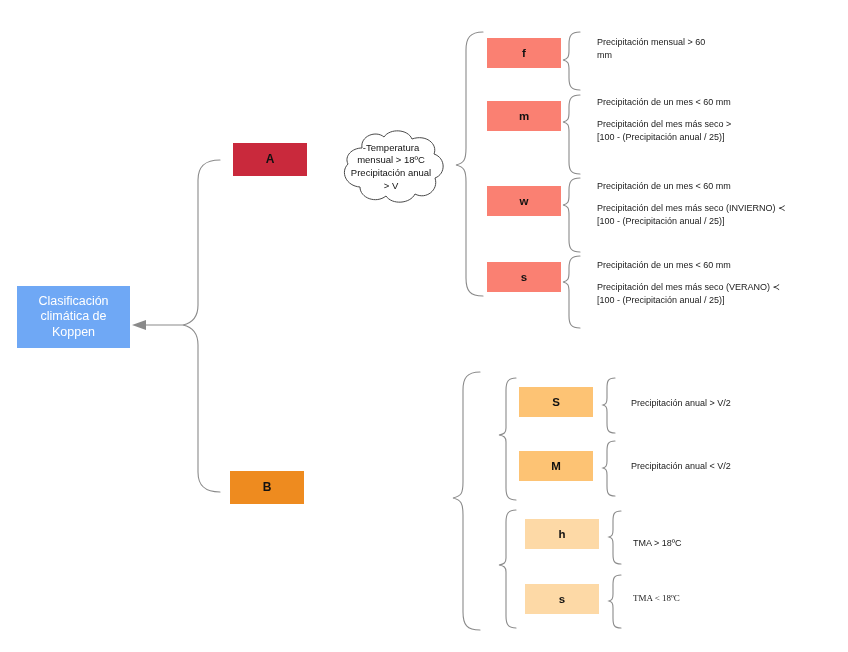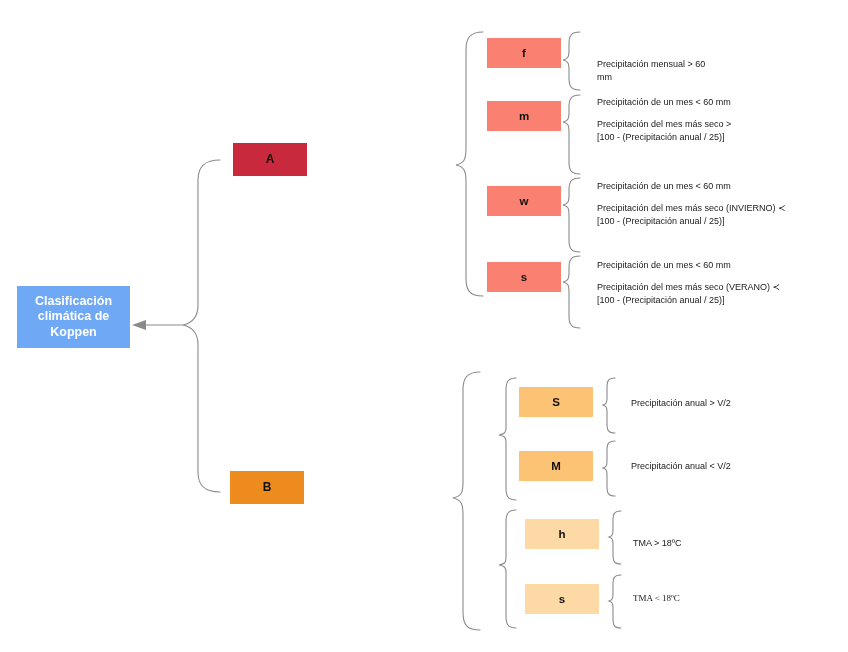--- a/index.html
+++ b/index.html
@@ -37,21 +37,21 @@
     line-height: 1.25;
   }
   .root-node {
     left: 17px;
     top: 286px;
     width: 113px;
     height: 62px;
     background: #6FA8F5;
     color: #ffffff;
     font-size: 12.5px;
-    font-weight: bold;
+    font-weight: normal;
     padding: 0 4px;
   }
   .root-node span { display: block; }
   .cat-node {
     width: 74px;
     height: 33px;
     color: #111111;
     font-size: 12px;
     font-weight: bold;
   }
@@ -121,21 +121,21 @@
     font-size: 9px;
     line-height: 1.45;
     white-space: nowrap;
   }
   .desc p {
     margin: 0 0 9px 0;
   }
   .desc p:last-child { margin-bottom: 0; }
   .desc b { font-weight: normal; }
 
-  .desc-f { left: 597px; top: 58px; }
+  .desc-f { left: 597px; top: 36px; }
   .desc-m { left: 597px; top: 96px; }
   .desc-w { left: 597px; top: 180px; }
   .desc-s { left: 597px; top: 259px; }
   .desc-S { left: 631px; top: 397px; }
   .desc-M { left: 631px; top: 460px; }
   .desc-h { left: 633px; top: 529px; margin-top: 8px; }
   .desc-s2 { left: 633px; top: 592px; font-family: Liberation Serif, serif; }
 </style>
 </head>
 <body>
@@ -260,20 +260,40 @@
       <span>Clasificación</span>
       <span>climática de</span>
       <span>Koppen</span>
     </div>
   </div>
 
   <div class="node cat-node cat-a">
     <span>A</span>
   </div>
 
+  <div class="cloud cloud-a">
+    <svg width="114" height="82" viewBox="0 0 114 82">
+      <path d="M28 22
+               C 26 10 42 4 50 11
+               C 56 2 74 3 78 13
+               C 92 8 104 18 100 28
+               C 112 32 112 48 101 52
+               C 105 64 92 74 81 68
+               C 76 78 58 79 52 70
+               C 42 78 26 72 26 61
+               C 12 60 6 46 14 38
+               C 10 30 18 22 28 22 Z" fill="#ffffff" stroke="#4a4a4a" stroke-width="1"></path>
+    </svg>
+    <div class="cloud-text">
+      <div>-Temperatura</div>
+      <div>mensual &gt; 18ºC</div>
+      <div>Precipitación anual</div>
+      <div>&gt; V</div>
+    </div>
+  </div>
 
   <div class="node leaf-node leaf-salmon leaf-f">
     <span>f</span>
   </div>
   <div class="node leaf-node leaf-salmon leaf-m">
     <span>m</span>
   </div>
   <div class="node leaf-node leaf-salmon leaf-w">
     <span>w</span>
   </div>

